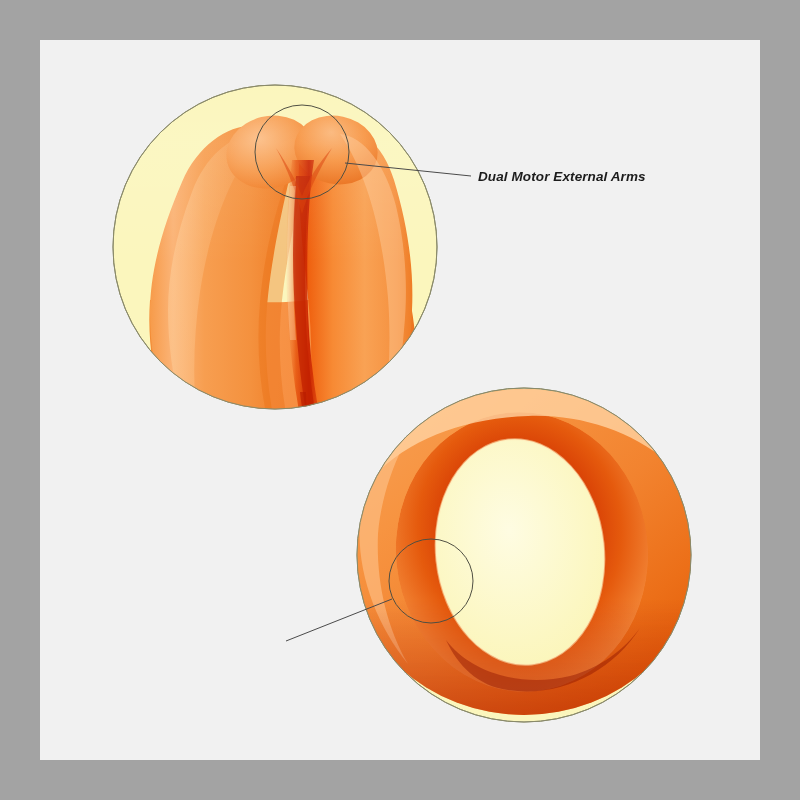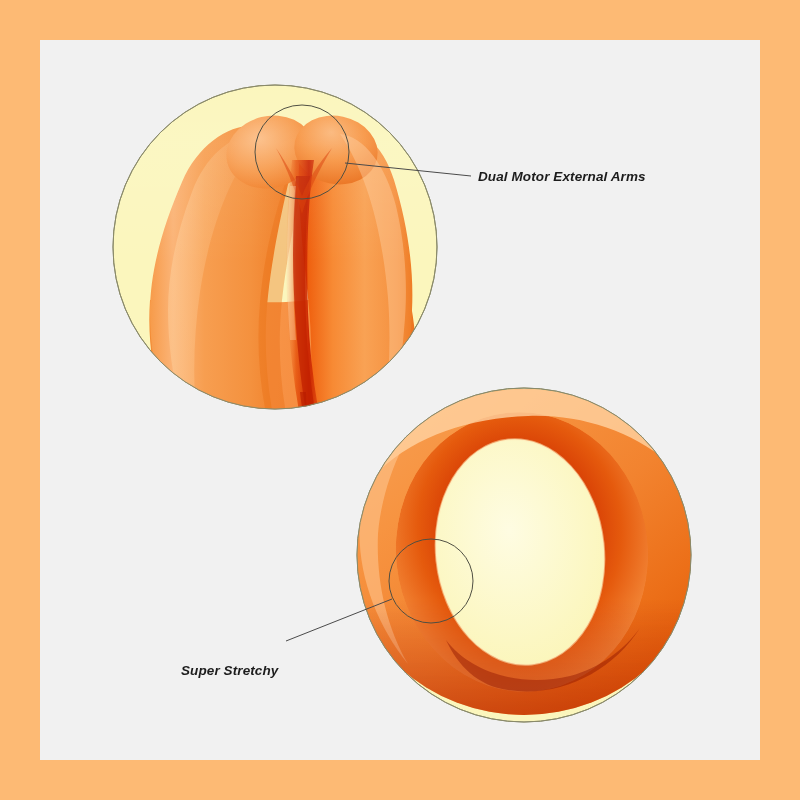--- a/index.html
+++ b/index.html
@@ -11,21 +11,21 @@
   body {
     width: 800px;
     height: 800px;
     font-family: "Liberation Sans", "DejaVu Sans", sans-serif;
     overflow: hidden;
   }
   #stage {
     position: relative;
     width: 800px;
     height: 800px;
-    background: #fdba74;
+    background: #a3a3a3;
   }
   #panel {
     position: absolute;
     left: 40px;
     top: 40px;
     width: 720px;
     height: 720px;
     background: #f1f1f1;
     overflow: hidden;
   }
@@ -321,16 +321,15 @@
         <circle cx="431" cy="581" r="42" fill="none" stroke="#4f4f43" stroke-width="1"></circle>
         <line x1="392" y1="599" x2="286" y2="641" stroke="#4a4a4a" stroke-width="1"></line>
       </g>
     </svg>
 
   </div>
 
   <div class="callout-label" id="label-arms">Dual Motor External Arms</div>
 
   <div class="callout-label" id="label-silicone">
-    <div>Super Stretchy</div>
   </div>
 
 </div>
 
 </body></html>

